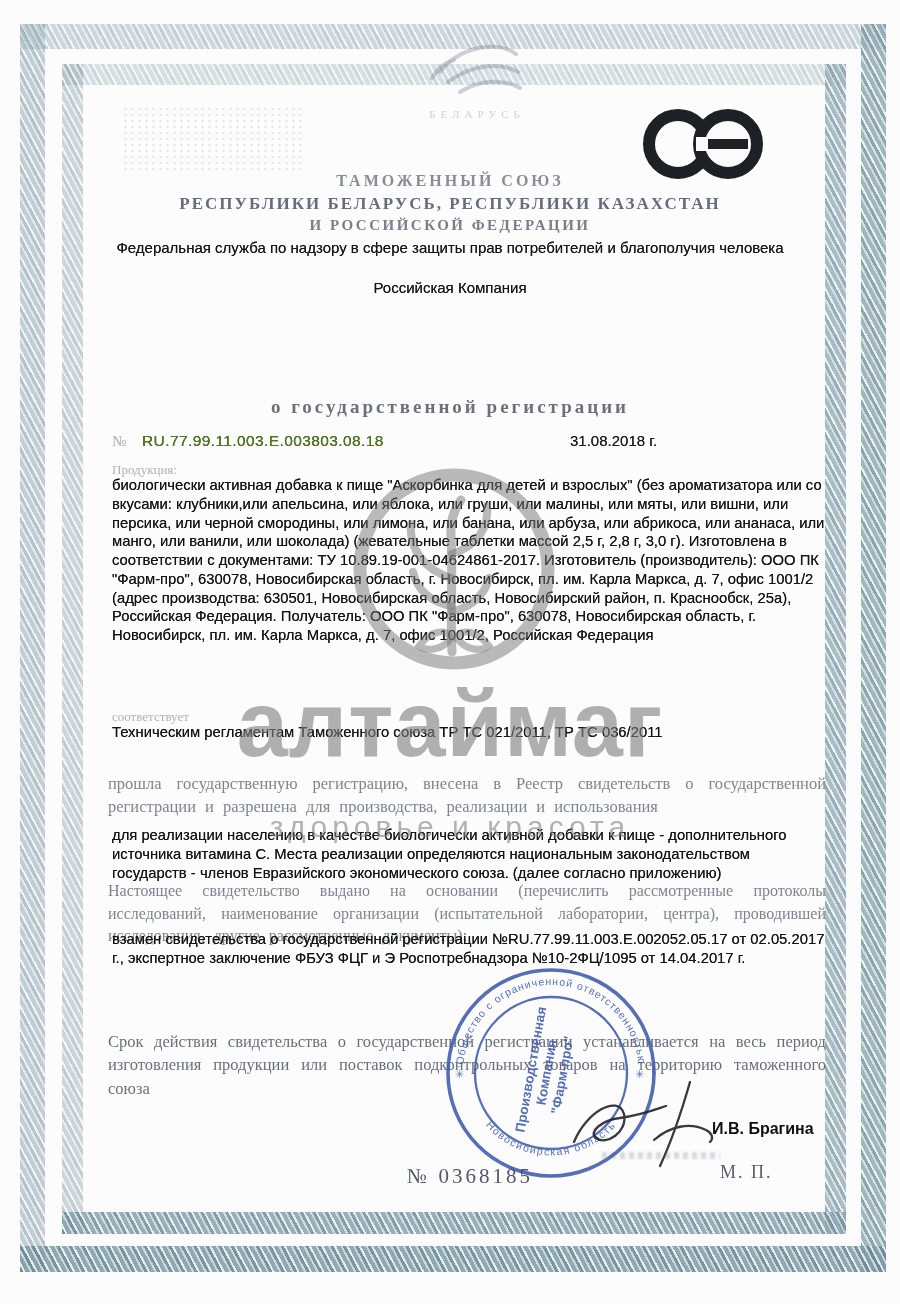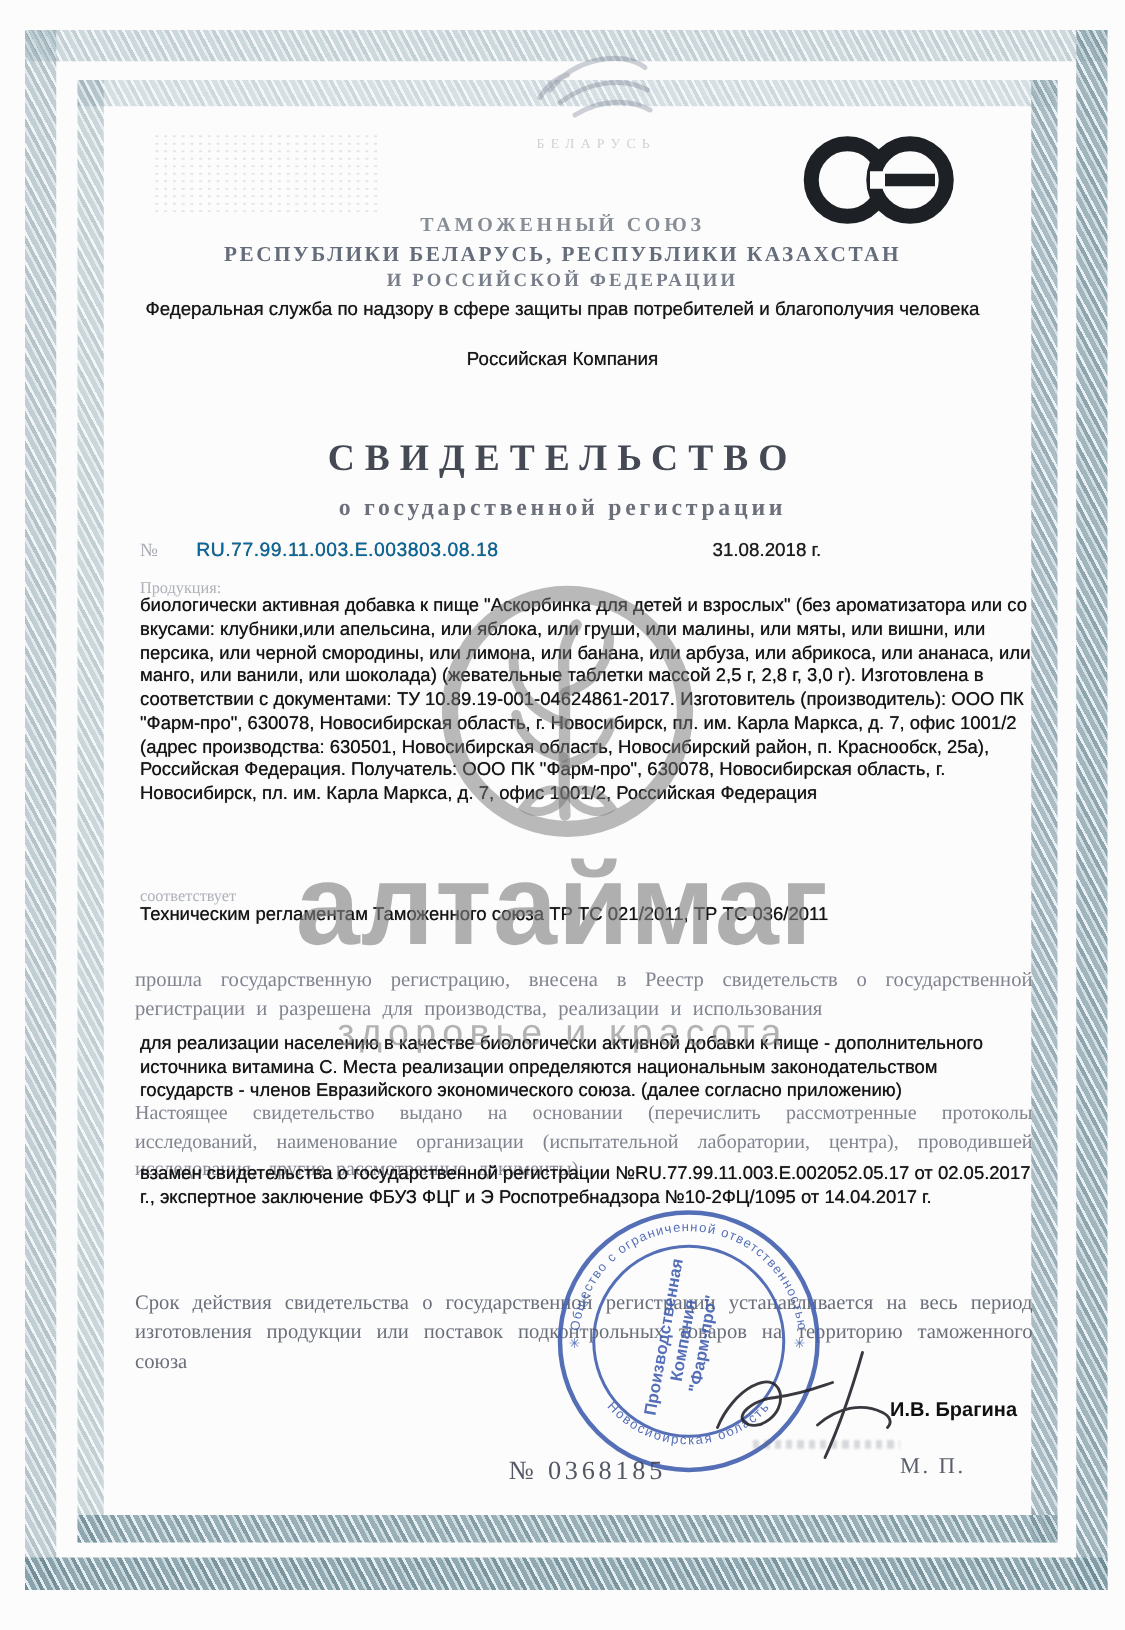--- a/index.html
+++ b/index.html
@@ -59,21 +59,21 @@
     letter-spacing:8px;color:rgba(42,48,60,.88);filter:blur(.3px);
   }
   .title-sub{
     top:396px;font-family:"Liberation Serif",serif;font-size:19px;font-weight:bold;
     letter-spacing:3px;color:rgba(52,58,70,.72);filter:blur(.4px);
   }
 
   .reg-sign{position:absolute;left:112px;top:433px;font-family:"Liberation Serif",serif;
     font-size:15px;color:rgba(96,102,114,.55);}
   .reg-number{position:absolute;left:142px;top:432px;font-size:15.5px;letter-spacing:.4px;
-    color:#0369a1;text-shadow:0 0 .6px rgba(0,0,0,.8);margin-left:15px;}
+    color:#4d7c0f;text-shadow:0 0 .6px rgba(0,0,0,.8);}
   .reg-date{position:absolute;left:570px;top:432px;font-size:15px;color:#1c1c1c;
     text-shadow:0 0 .6px rgba(0,0,0,.8);}
 
   .faint-label{position:absolute;font-family:"Liberation Serif",serif;
     color:rgba(96,102,116,.5);filter:blur(.4px);}
   .product-label{left:112px;top:462px;font-size:13px;}
 
   .para{position:absolute;left:112px;width:716px;}
   .dark{font-size:14.8px;line-height:1.27;color:#141414;text-shadow:0 0 .55px rgba(0,0,0,.8);}
   .product-text{top:476px;}
@@ -180,21 +180,20 @@
       <rect x="74" y="41" width="40" height="10" fill="#1d2125"></rect>
     </svg>
   </div>
 
   <div class="center-line union-1">ТАМОЖЕННЫЙ СОЮЗ</div>
   <div class="center-line union-2">РЕСПУБЛИКИ БЕЛАРУСЬ, РЕСПУБЛИКИ КАЗАХСТАН</div>
   <div class="center-line union-3">И РОССИЙСКОЙ ФЕДЕРАЦИИ</div>
   <div class="center-line auth auth-1">Федеральная служба по надзору в сфере защиты прав потребителей и благополучия человека</div>
   <div class="center-line auth auth-3">Российская Компания</div>
 
-  <div class="center-line title-main">СВИДЕТЕЛЬСТВО</div>
   <div class="center-line title-sub">о государственной регистрации</div>
 
   <div class="reg-sign">№</div>
   <div class="reg-number">RU.77.99.11.003.Е.003803.08.18</div>
   <div class="reg-date">31.08.2018 г.</div>
 
   <div class="faint-label product-label">Продукция:</div>
   <div class="para dark product-text">биологически активная добавка к пище "Аскорбинка для детей и взрослых" (без ароматизатора или со вкусами: клубники,или апельсина, или яблока, или груши, или малины, или мяты, или вишни, или персика, или черной смородины, или лимона, или банана, или арбуза, или абрикоса, или ананаса, или манго, или ванили, или шоколада) (жевательные таблетки массой 2,5 г, 2,8 г, 3,0 г). Изготовлена в соответствии с документами: ТУ 10.89.19-001-04624861-2017. Изготовитель (производитель): ООО ПК "Фарм-про", 630078, Новосибирская область, г. Новосибирск, пл. им. Карла Маркса, д. 7, офис 1001/2 (адрес производства: 630501, Новосибирская область, Новосибирский район, п. Краснообск, 25а), Российская Федерация. Получатель: ООО ПК "Фарм-про", 630078, Новосибирская область, г. Новосибирск, пл. им. Карла Маркса, д. 7, офис 1001/2, Российская Федерация</div>
 
   <div class="faint-label match-label">соответствует</div>

